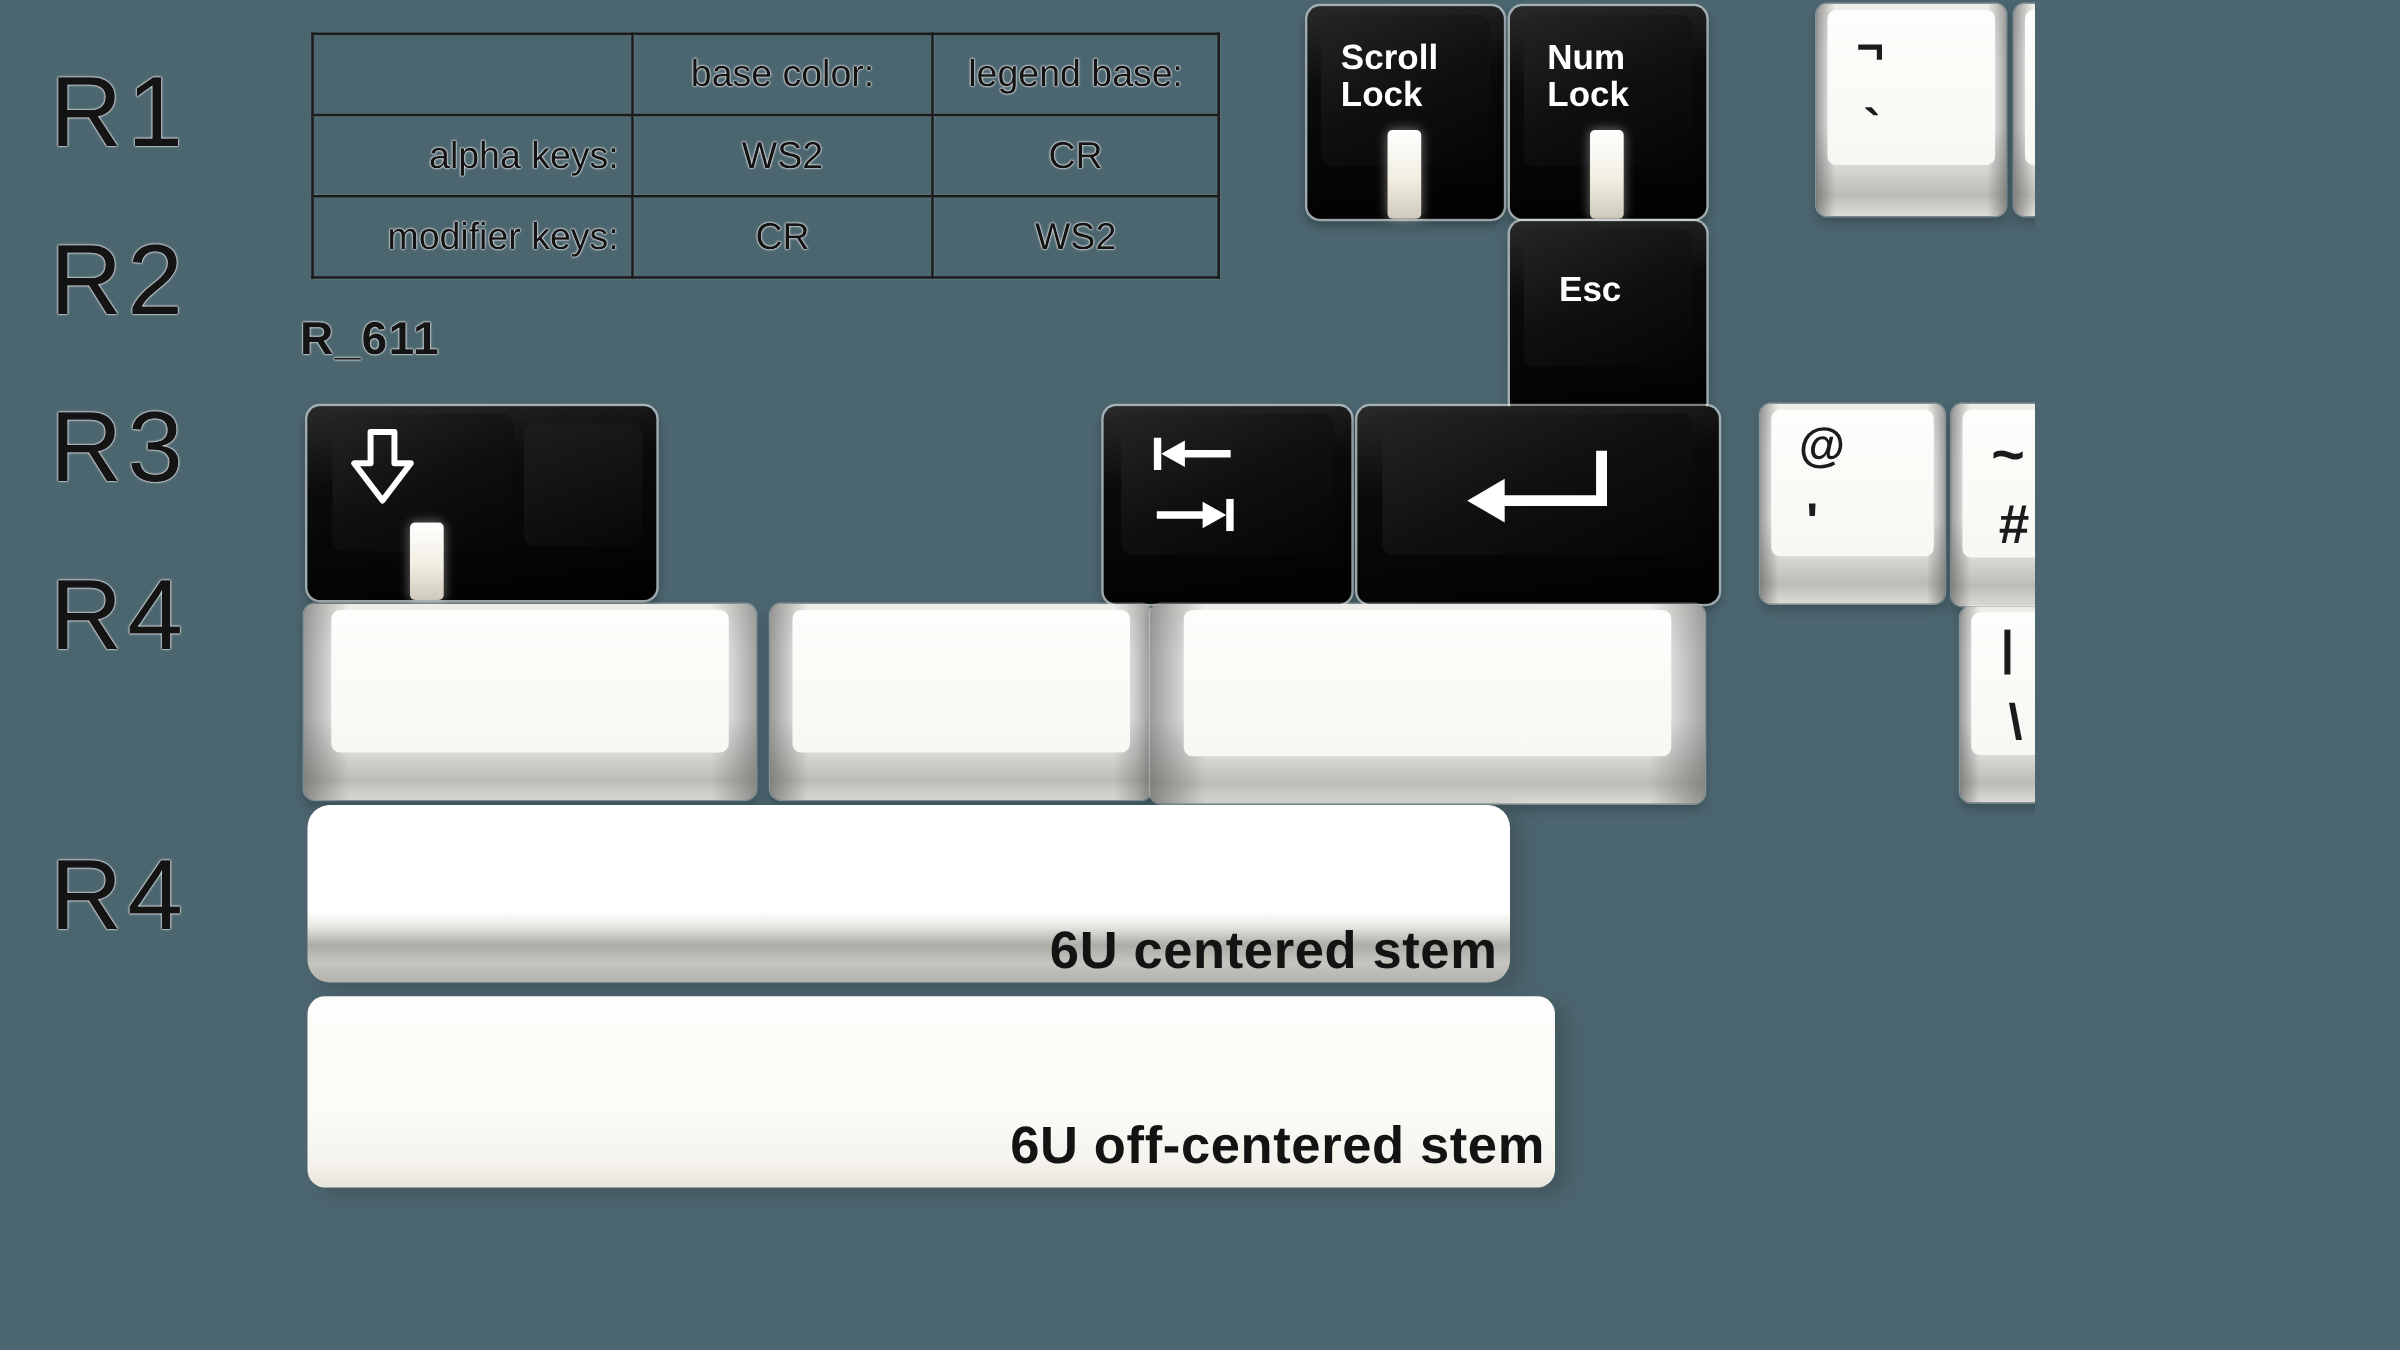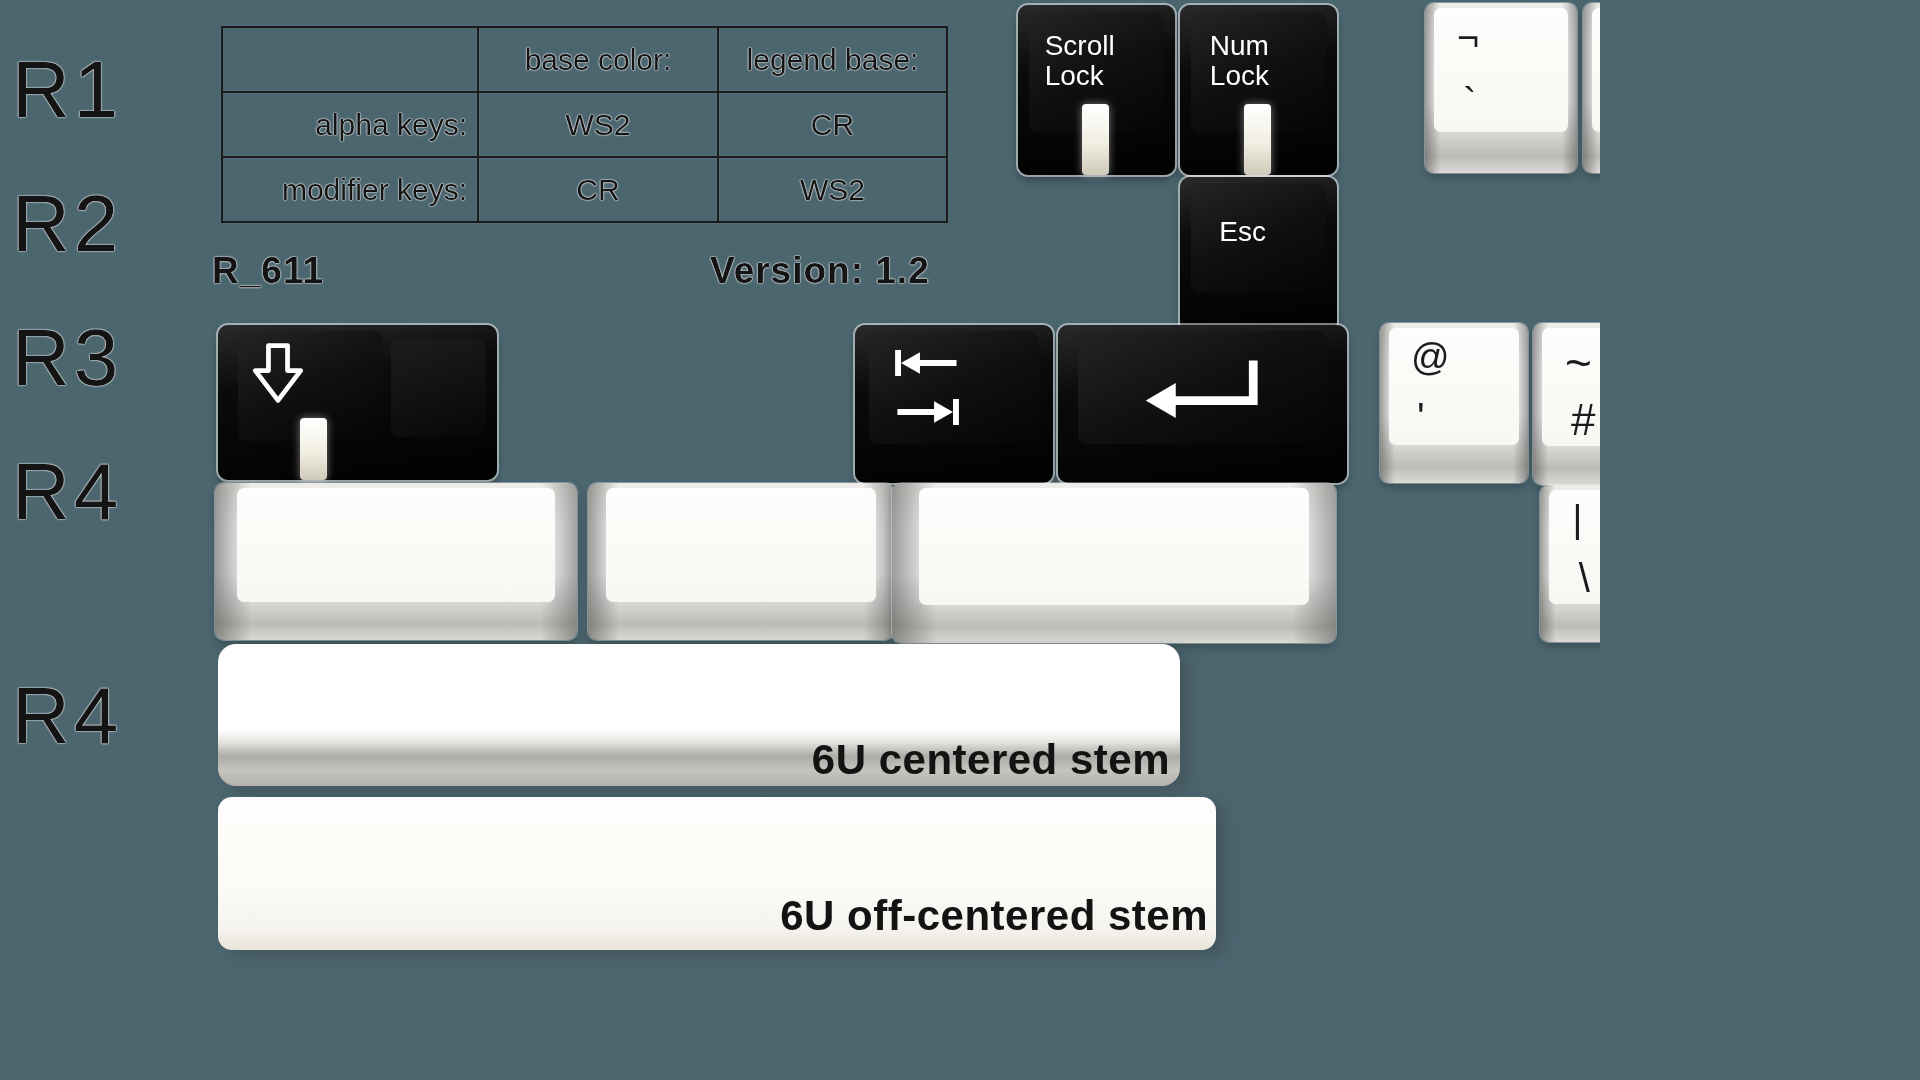--- a/index.html
+++ b/index.html
@@ -1,17 +1,17 @@
 <!DOCTYPE html>
 <html><head>
 <meta charset="utf-8">
 <style>
   html,body{margin:0;padding:0;background:#4C6670;}
   .canvas{position:relative;width:1600px;height:1080px;background:#4C6670;overflow:hidden;
-          font-family:"Liberation Sans",sans-serif;}
+          font-family:"Liberation Sans",sans-serif;margin-left:28px;}
   
   .halo{color:#141414;text-shadow:0 0 2px rgba(255,255,255,.95),0 0 1px #fff,0 0 1px #fff;}
   .row-label{position:absolute;left:12px;font-size:80px;font-weight:300;letter-spacing:4px;line-height:1;}
   .kit-text{position:absolute;font-size:37px;font-weight:700;letter-spacing:1px;}
   
   .color-table{position:absolute;left:221px;top:26px;border-collapse:collapse;}
   .color-table td{border:2.5px solid #1b1b1b;font-size:30px;font-weight:400;padding:0 10px;
                   box-shadow:0 0 2px rgba(255,255,255,.55);}
   .col-a{width:234px;height:63px;text-align:right;}
   .col-b{width:218px;text-align:center;}
@@ -27,21 +27,21 @@
         linear-gradient(to bottom,#ecebe8 0%,#ffffff 26%,#ffffff 58%,#bcbbb7 90%,#dcdbd7 100%);
         border-radius:9px;box-shadow:0 0 0 1px rgba(255,255,255,.35),0 5px 9px rgba(10,14,15,.25);}
   .key.white .face{position:absolute;left:6%;right:6%;top:3%;bottom:24%;
         background:linear-gradient(to bottom,#fdfdfb,#f8f7f4);border-radius:7px;}
   .step{position:absolute;left:62%;right:4%;top:9%;bottom:28%;
         background:linear-gradient(160deg,#1d1d1d,#070707);border-radius:9px;}
   .led{position:absolute;background:linear-gradient(to bottom,#ffffff 0%,#f1eee2 55%,#cfcaba 100%);
        border-radius:4px;box-shadow:0 0 9px rgba(255,255,255,.45);filter:blur(.4px);}
   .led.v{left:41%;bottom:0;width:17%;height:42%;}
   
-  .legend{position:absolute;font-weight:normal;color:#fff;line-height:1.1;white-space:pre;}
+  .legend{position:absolute;font-weight:bold;color:#fff;line-height:1.1;white-space:pre;}
   .legend.dk{color:#1b1b1b;}
   .lines{display:flex;flex-direction:column;font-size:28px;}
   .l-top{left:21%;top:9%;font-size:38px;}
   .l-bot{left:25%;top:45%;font-size:40px;}
   .icon{position:absolute;}
   
   .spacebar{position:absolute;border-radius:14px;box-shadow:10px 6px 14px rgba(62,74,78,.55);}
   .sb1{background:linear-gradient(to bottom,#ffffff 0%,#ffffff 60%,#e9e8e4 68%,#aeaca7 79%,#c6c4bf 89%,#b4b2ad 100%);border-radius:18px;}
   .sb2{background:linear-gradient(to bottom,#fefdfb 0%,#fcfbf8 58%,#f5f3ed 86%,#e8e5dc 100%);}
   .sb-caption{position:absolute;font-weight:bold;font-size:42px;color:#131313;letter-spacing:.5px;}
@@ -73,21 +73,20 @@
     </tr>
     <tr>
       <td class="col-a halo">modifier keys:</td>
       <td class="col-b halo">CR</td>
       <td class="col-c halo">WS2</td>
     </tr>
   </tbody>
     </table>
 
   <div class="kit-text halo" style="left:212px;top:250px;">R_611</div>
-  <div class="kit-text halo" style="left:710px;top:250px;">Version: 1.2</div>
 
   <div class="key black" style="left:1018px;top:5px;width:157px;height:170px;">
     <div class="face"></div>
     <div class="legend lines" style="left:17%;top:15%;">
       <span>Scroll</span>
       <span>Lock</span>
     </div>
     <div class="led v"></div>
   </div>
 

